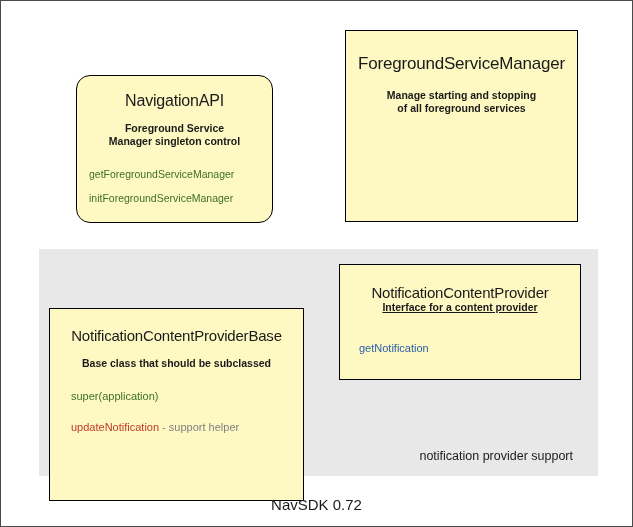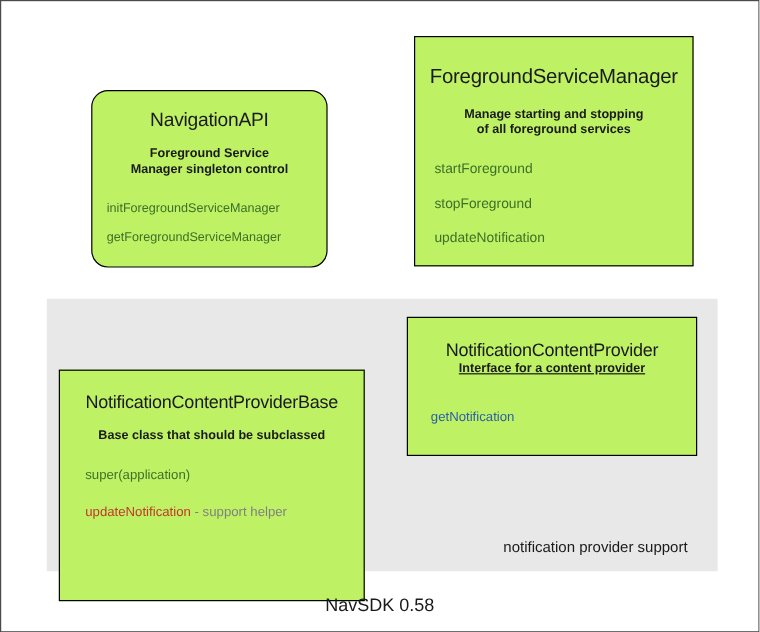--- a/index.html
+++ b/index.html
@@ -19,21 +19,21 @@
     height: 527px;
     background: #ffffff;
     box-sizing: border-box;
     border: 1px solid #4a4a4a;
     overflow: hidden;
   }
 
   
   .class-box {
     position: absolute;
-    background: #bef264;
+    background: #fef9c3;
     border: 1.5px solid #000000;
     box-sizing: border-box;
     text-align: center;
     padding: 0;
   }
 
   .class-title {
     color: #1a1a1a;
     font-weight: 400;
     letter-spacing: -0.2px;
@@ -192,45 +192,34 @@
 <div id="canvas">
 
   <div class="class-box" id="box-navigation-api">
     <div class="class-title">NavigationAPI</div>
     <div class="class-desc">
       <div>Foreground Service</div>
       <div>Manager singleton control</div>
     </div>
     <div class="members">
       <div class="member">
+        <span class="m-green">getForegroundServiceManager</span><span class="m-note"></span>
+      </div>
+      <div class="member">
         <span class="m-green">initForegroundServiceManager</span><span class="m-note"></span>
-      </div>
-      <div class="member">
-        <span class="m-green">getForegroundServiceManager</span><span class="m-note"></span>
       </div>
     </div>
   </div>
 
   <div class="class-box" id="box-foreground-service-manager">
     <div class="class-title">ForegroundServiceManager</div>
     <div class="class-desc">
       <div>Manage starting and stopping</div>
       <div>of all foreground services</div>
     </div>
-    <div class="members">
-      <div class="member">
-        <span class="m-green">startForeground</span><span class="m-note"></span>
-      </div>
-      <div class="member">
-        <span class="m-green">stopForeground</span><span class="m-note"></span>
-      </div>
-      <div class="member">
-        <span class="m-green">updateNotification</span><span class="m-note"></span>
-      </div>
-    </div>
   </div>
 
   <div id="panel-notification-provider-support">
     <div id="panel-label">notification provider support</div>
   </div>
 
   <div class="class-box" id="box-notification-content-provider-base">
     <div class="class-title">NotificationContentProviderBase</div>
     <div class="class-desc">
       <div>Base class that should be subclassed</div>
@@ -250,15 +239,15 @@
     <div class="class-desc">
       <div>Interface for a content provider</div>
     </div>
     <div class="members">
       <div class="member">
         <span class="m-blue">getNotification</span><span class="m-note"></span>
       </div>
     </div>
   </div>
 
-  <div id="footer-caption">NavSDK 0.58</div>
+  <div id="footer-caption">NavSDK 0.72</div>
 
 </div>
 
 </body></html>

